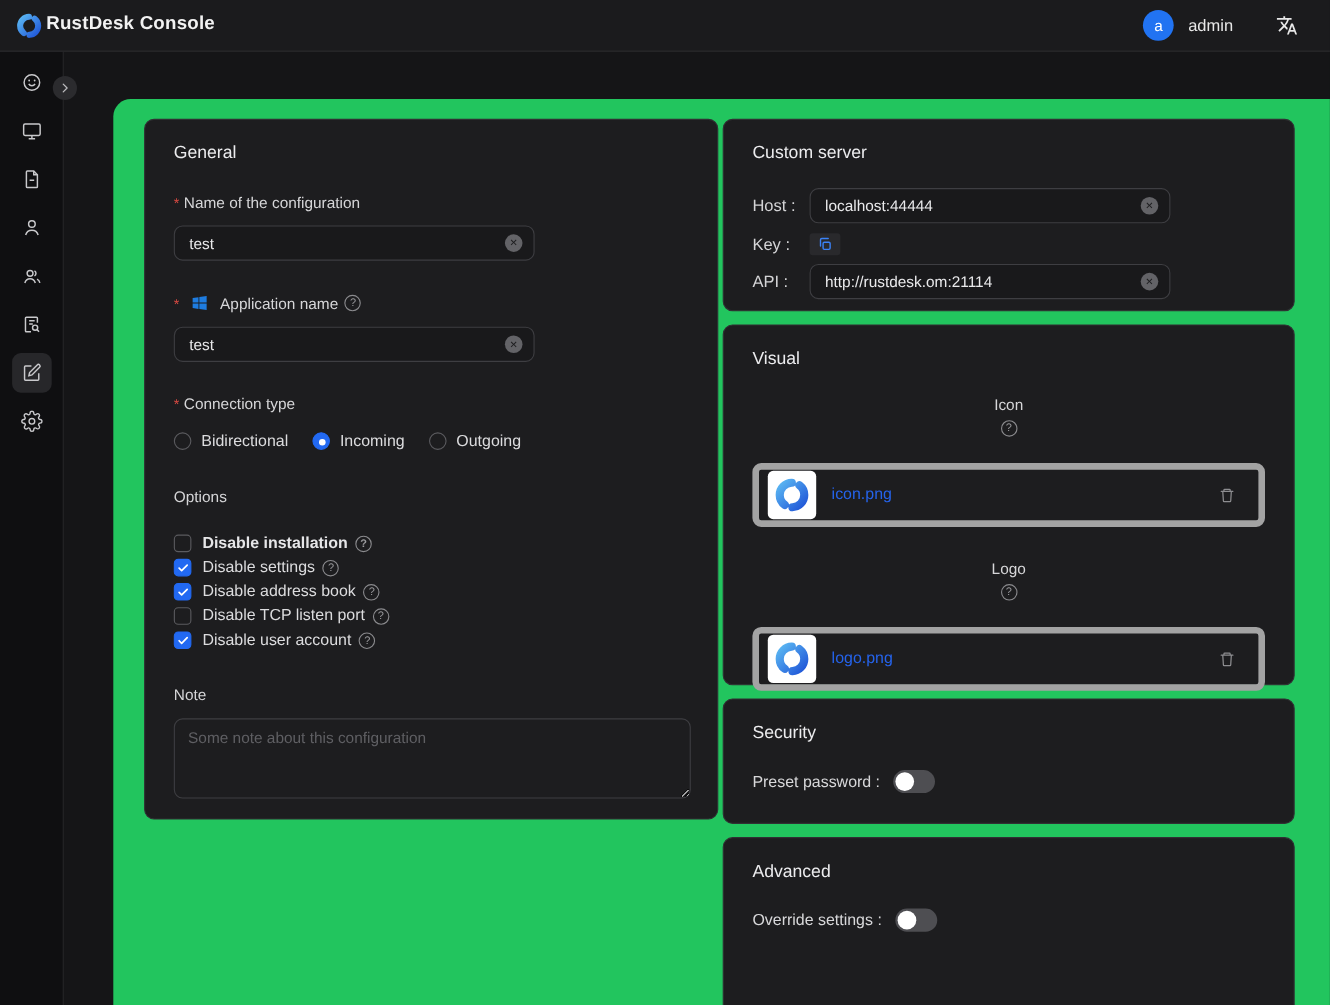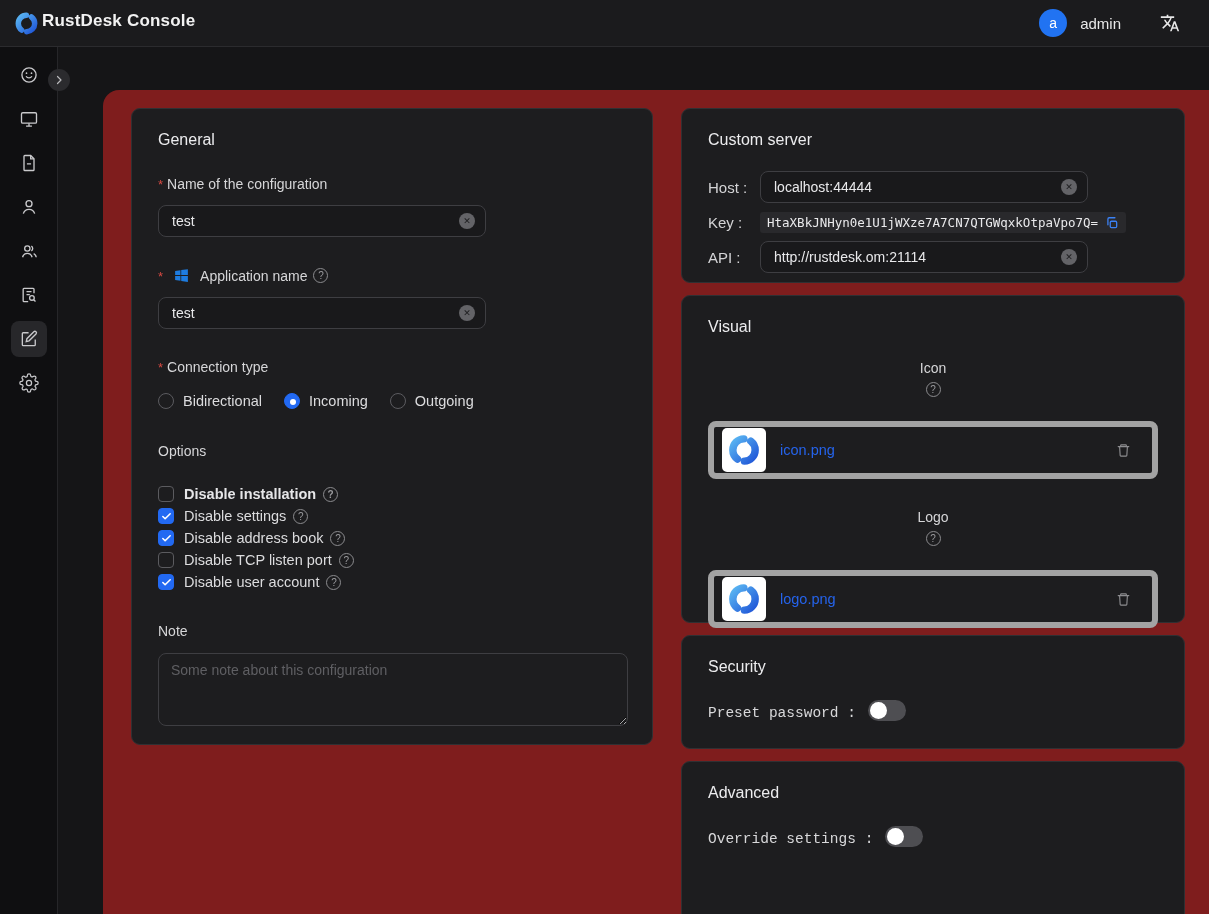--- a/index.html
+++ b/index.html
@@ -28,22 +28,22 @@
   .side-item .ibox { width:36px; height:36px; border-radius:8px; display:flex;
                      align-items:center; justify-content:center; }
   .side-item.active .ibox { background:#27272a; }
   .side-item svg { stroke:#c9c9cc; }
   .collapse-btn { position:absolute; left:48px; top:69px; width:22px; height:22px; border-radius:50%;
                   background:#2b2b2e; display:flex; align-items:center; justify-content:center;
                   z-index:30; cursor:pointer; }
 
   
   .panel { position:absolute; left:103px; top:90px; right:0; bottom:0;
-           background:#7f1d1d; border-top-left-radius:16px; padding:18px 24px 0 28px;
-           display:flex; gap:28px; align-items:flex-start; }
+           background:#22c55e; border-top-left-radius:16px; padding:18px 24px 0 28px;
+           display:flex; gap:4px; align-items:flex-start; }
   .col-left  { width:522px; }
   .col-right { width:520px; display:flex; flex-direction:column; gap:12px; }
 
   .card { background:#1d1d1f; border:1px solid #303033; border-radius:9px; padding:22px 26px; }
   .card-title { font-size:16px; font-weight:500; color:#ececee; }
 
   .field-label { font-size:14px; color:#d6d6d8; display:flex; align-items:center; gap:6px;margin-top:12px; }
   .required::before { content:"*"; color:#d54941; margin-right:4px; font-size:13px; }
   .help-icon { width:15px; height:15px; border-radius:50%; border:1px solid #8b8b8e; color:#9b9b9e;
                font-size:10px; display:inline-flex; align-items:center; justify-content:center; }
@@ -102,21 +102,21 @@
   .file-row { height:58px; border:6px solid #a3a3a3; border-radius:8px; display:flex;
               align-items:center; padding:0 20px 0 8px; margin-bottom:30px; }
   .file-row:last-child { margin-bottom:4px; }
   .thumb { width:44px; height:44px; background:#fff; border-radius:5px; display:flex;
            align-items:center; justify-content:center; flex:none; }
   .file-link { font-size:14.5px; color:#2563eb; margin-left:14px; cursor:pointer; }
   .trash-btn { margin-left:auto; display:flex; cursor:pointer; }
 
   
   .sec-title { margin-bottom:24px; }
-  .toggle-row { display:flex; align-items:flex-end; margin-bottom:24px;font-family:Liberation Mono, monospace; }
+  .toggle-row { display:flex; align-items:center; margin-bottom:24px; }
   .toggle-row:last-child { margin-bottom:14px; }
   .toggle-label { font-size:14.5px; color:#d8d8da; }
   .toggle { width:38px; height:21px; border-radius:11px; background:#4e4e52; position:relative;
             margin-left:12px; cursor:pointer; flex:none; }
   .toggle .knob { position:absolute; left:2px; top:2px; width:17px; height:17px; border-radius:50%;
                   background:#fff; }
   .sec-card { padding-bottom:12px; }
   .adv-card { height:240px; }
 </style>
 </head>
@@ -338,21 +338,20 @@
       <div class="cs-row">
         <span class="cs-label">Host :</span>
         <div class="input-box">
           <input type="text" value="localhost:44444" style="">
           <span class="clear-btn"></span>
         </div>
       </div>
       <div class="cs-row" style="margin-bottom:8px;">
         <span class="cs-label">Key :</span>
         <span class="key-box">
-          <span>HtaXBkJNHyn0e1U1jWXze7A7CN7QTGWqxkOtpaVpo7Q=</span>
           <span class="copy-btn">
             <svg width="14" height="14" viewBox="0 0 24 24" fill="none" stroke="#3b82f6" stroke-width="2.2" stroke-linecap="round" stroke-linejoin="round">
               <rect x="9" y="9" width="11" height="11" rx="2"></rect>
                 <path d="M5 15V5a2 2 0 0 1 2-2h10"></path>
             </svg>
           </span>
         </span>
       </div>
       <div class="cs-row">
         <span class="cs-label">API :</span>

